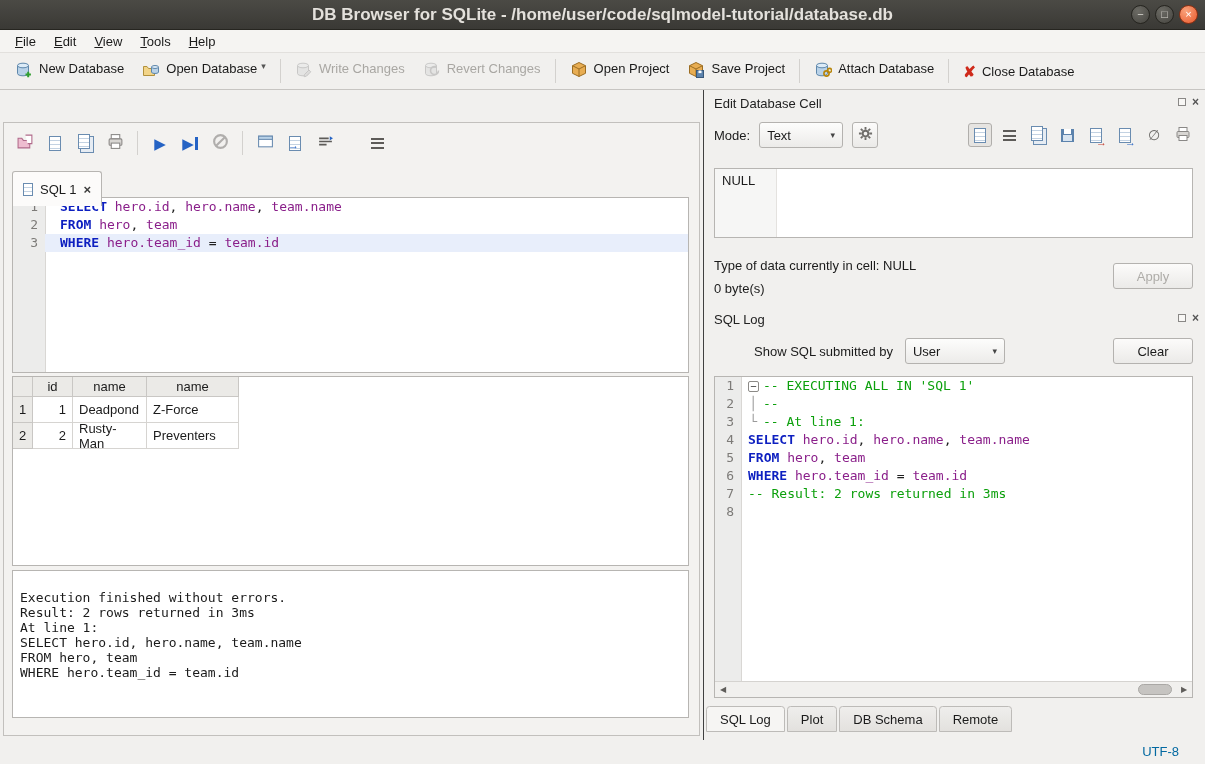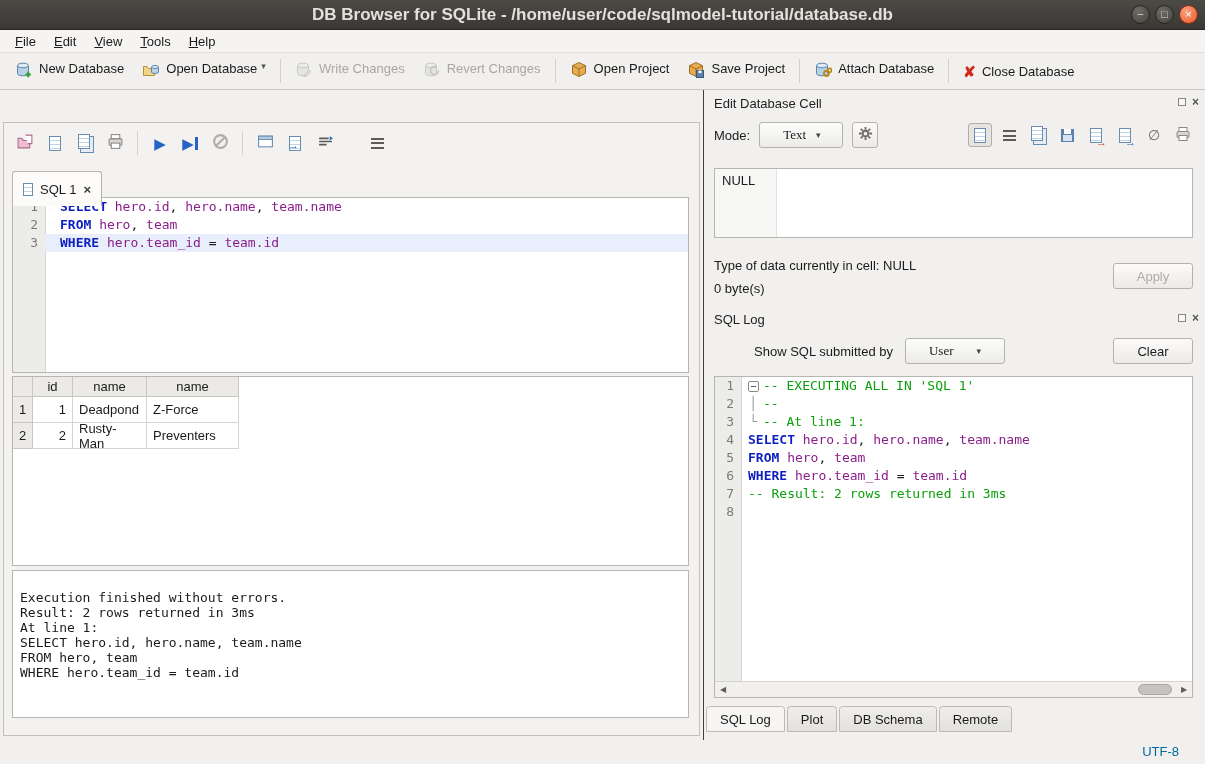--- a/index.html
+++ b/index.html
@@ -90,21 +90,21 @@
   .messagebox { top:447px; left:8px; right:10px; height:148px; padding:4px 7px;
                 font-family:"DejaVu Sans Mono",monospace; font-size:13px; line-height:15px; white-space:pre-line; }
 
   
   .dock-header { position:absolute; left:10px; font-size:13px; color:#222; }
   .dock-icons { position:absolute; right:6px; display:flex; gap:6px; align-items:center; }
   .dock-float { width:8px; height:8px; border:1px solid #8a8886; background:#f8f7f5; }
   .dock-x { color:#555; font-size:12px; line-height:10px; font-weight:bold; }
 
   .combo { border:1px solid #b4b2af; border-radius:3px; background:linear-gradient(#fdfdfc,#ecebe9);
-           height:26px; display:flex; align-items:center; padding:0 23px; gap:10px;font-family:Liberation Serif, serif; }
+           height:26px; display:flex; align-items:center; padding:0 7px; gap:10px; }
   .combo-arrow { font-size:9px; color:#444; margin-left:auto; }
   .btn { border:1px solid #b4b2af; border-radius:3px; background:linear-gradient(#fcfbfa,#ebeae8); height:26px;
          display:flex; align-items:center; justify-content:center; padding:0 12px; }
   .btn.disabled { color:#aeaca8; }
 
   .mode-row { position:absolute; top:32px; left:10px; display:flex; align-items:center; gap:9px; }
   .cell-icons { position:absolute; top:33px; right:10px; display:flex; gap:5px; }
   .cell-icons .icon-btn { width:24px; height:24px; }
 
   .i-page { width:12px; height:15px; border:1px solid #6a8cb0; background:

